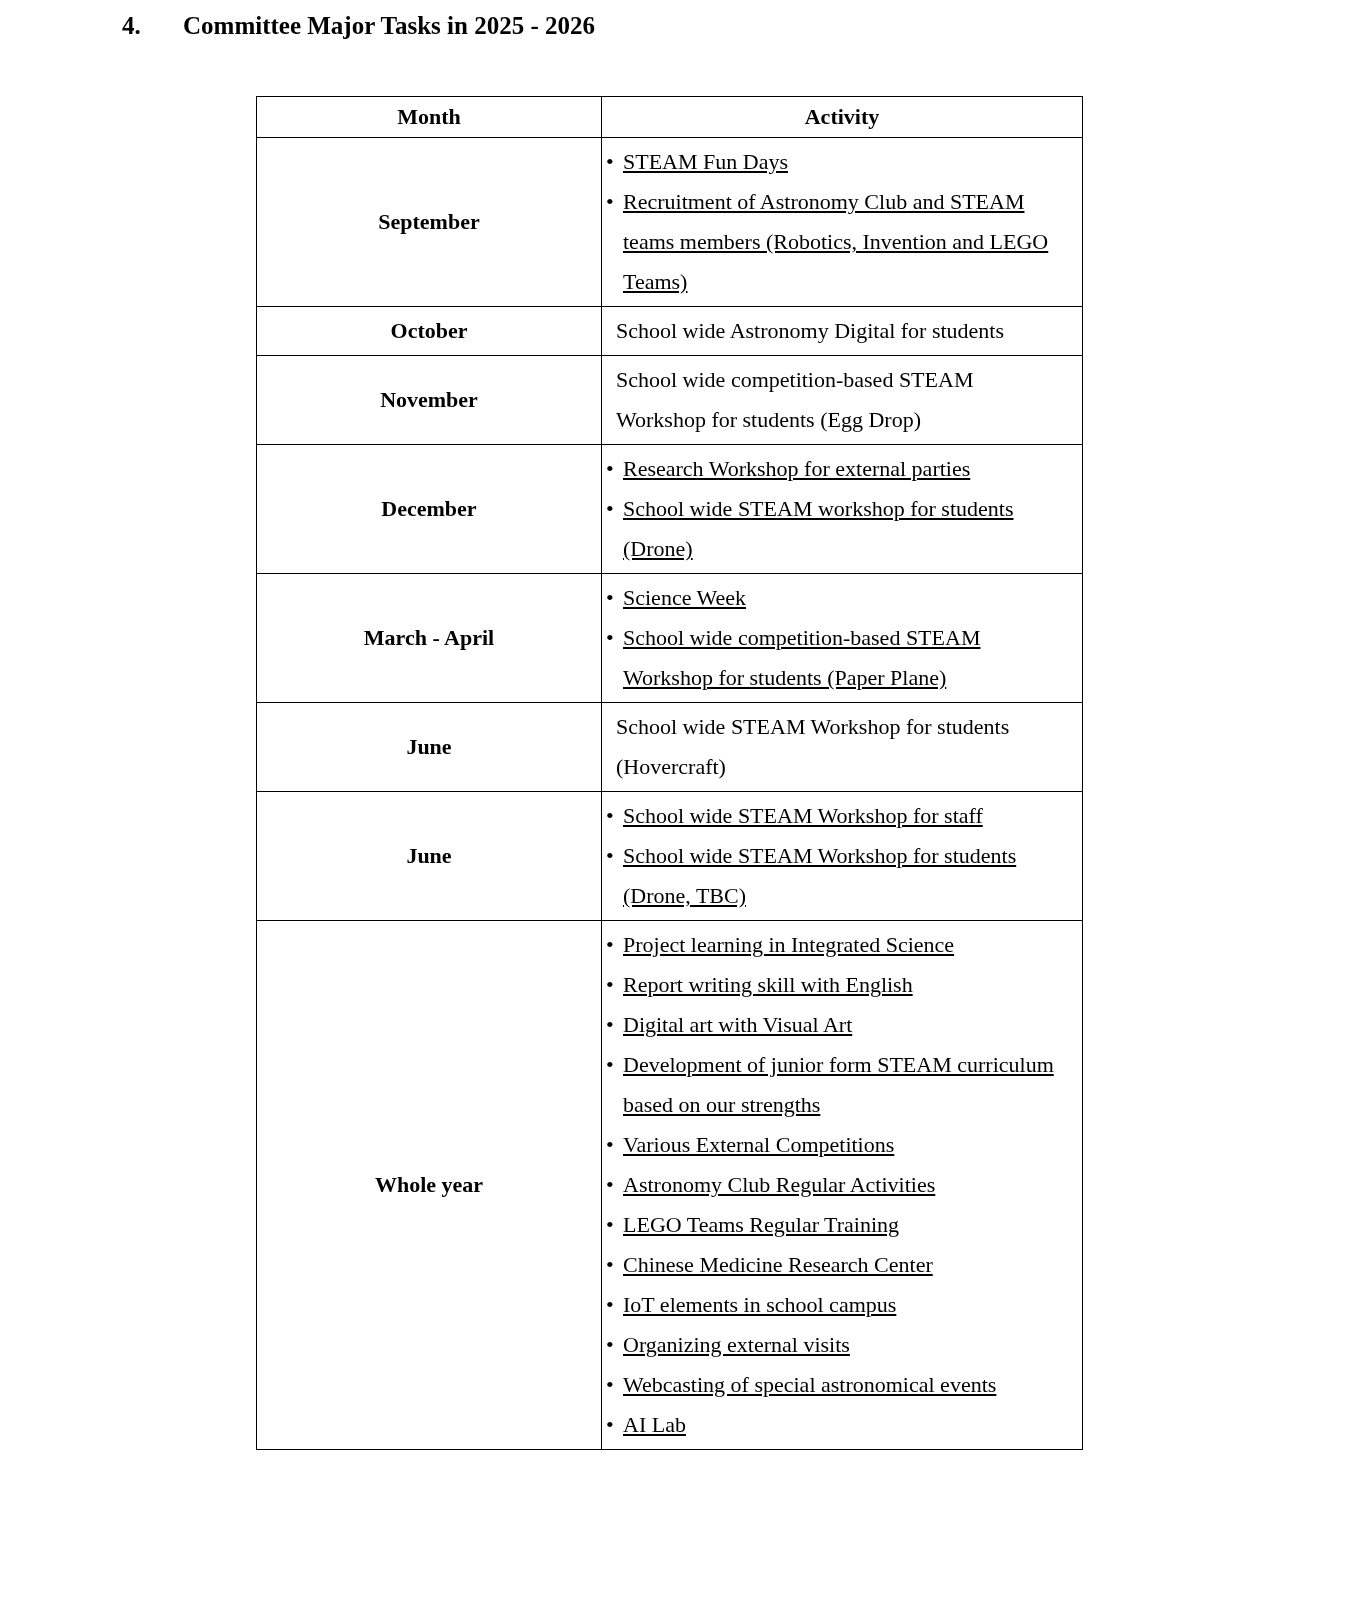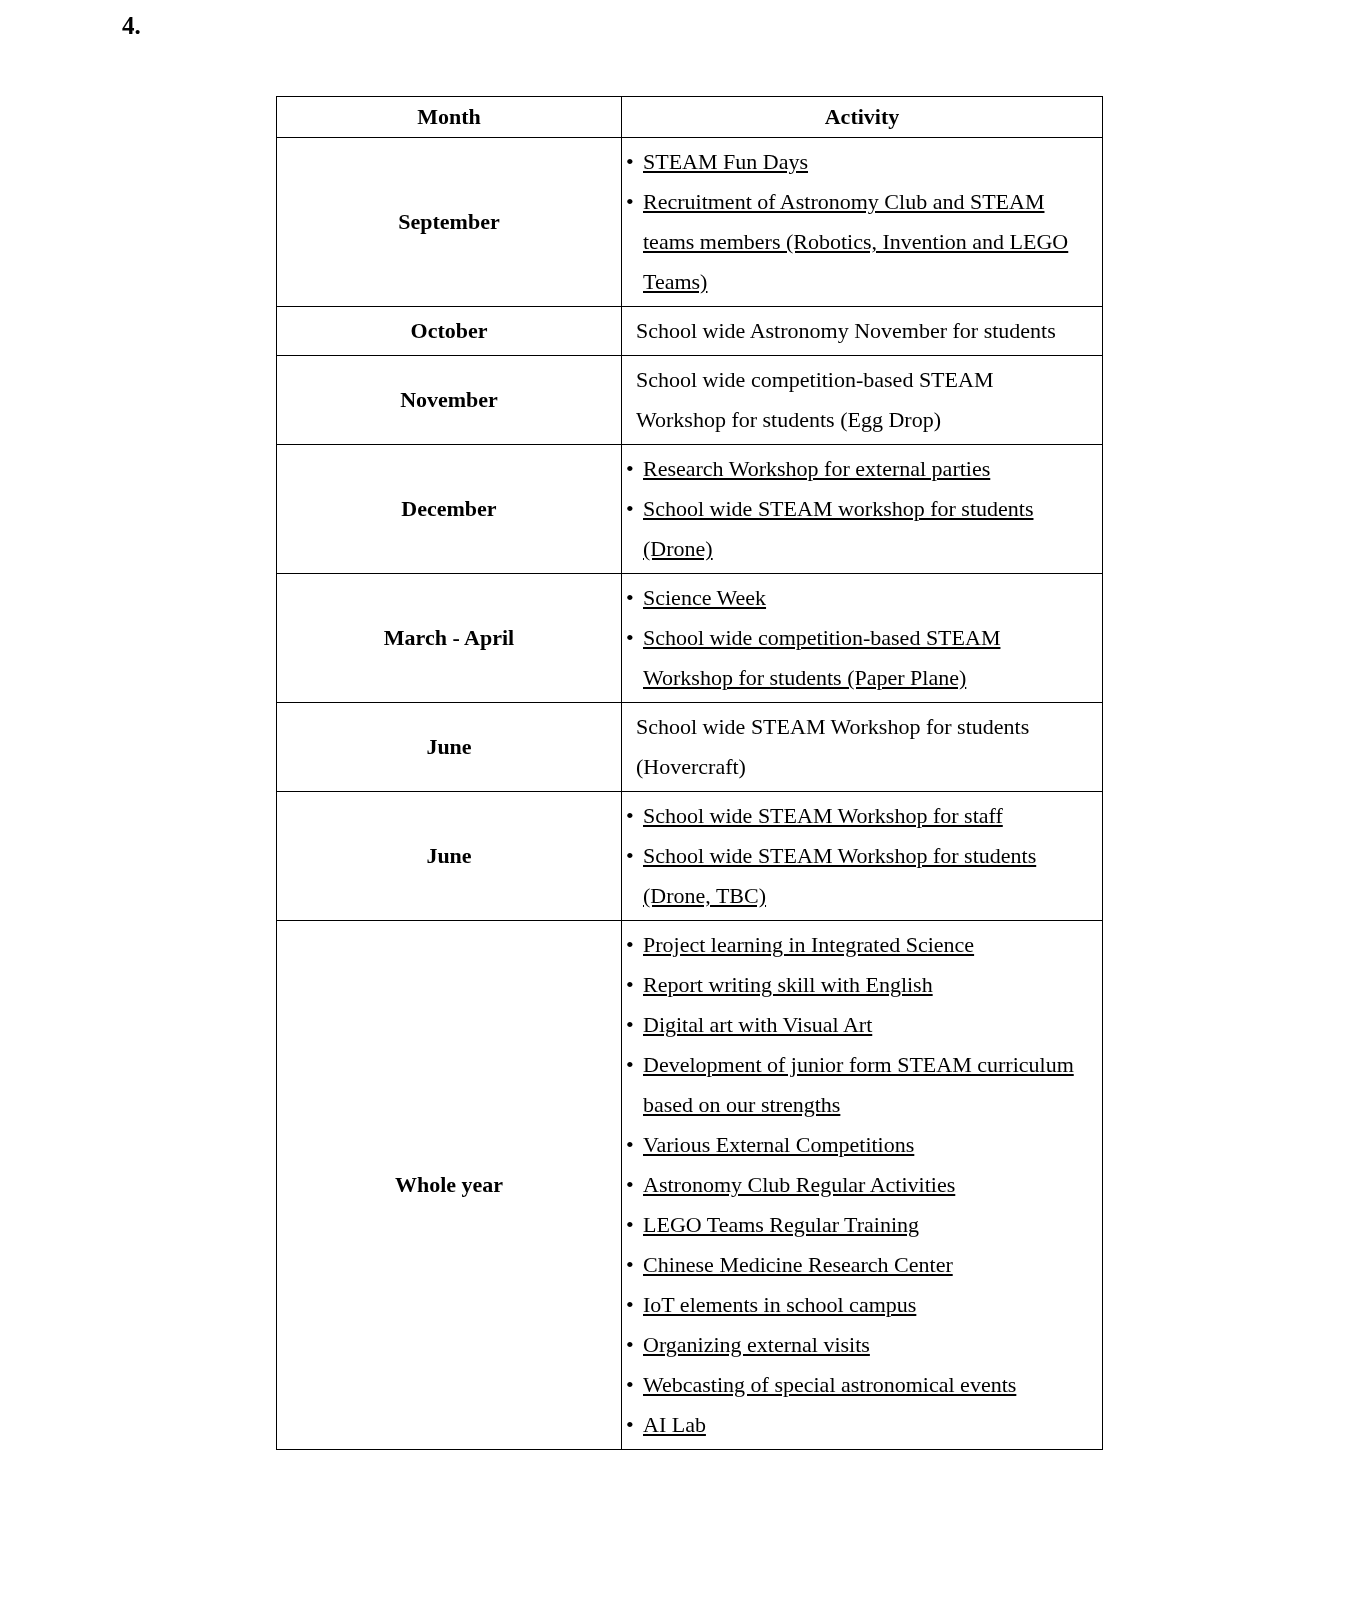--- a/index.html
+++ b/index.html
@@ -25,21 +25,21 @@
     line-height: 30px;
     white-space: nowrap;
   }
   .heading-num {
     display: inline-block;
     width: 61px;
     flex: 0 0 61px;
   }
   table.tasks-table {
     position: absolute;
-    left: 276px;
+    left: 256px;
     top: 96px;
     width: 826px;
     border-collapse: collapse;
     table-layout: fixed;
     font-size: 22px;
   }
   col.col-month   { width: 345px; }
   col.col-activity{ width: 481px; }
   .tasks-table th,
   .tasks-table td {
@@ -79,20 +79,21 @@
   .item-text {
     flex: 1;
     text-decoration: underline;
   }
 </style>
 </head>
 <body>
 
 <div class="heading">
   <span class="heading-num">4.</span>
+  <span class="heading-text">Committee Major Tasks in 2025 - 2026</span>
 </div>
 
 <table class="tasks-table">
   <colgroup>
     <col class="col-month">
     <col class="col-activity">
   </colgroup>
   <thead>
     <tr>
       <th>Month</th>
@@ -109,21 +110,21 @@
           </div>
           <div class="activity-item bulleted">
             <span class="bullet">•</span>
             <span class="item-text">Recruitment of Astronomy Club and STEAM teams members (Robotics, Invention and LEGO Teams)</span>
           </div>
         </td>
       </tr>
       <tr>
         <td class="month-cell">October</td>
         <td class="activity-cell">
-          <div class="activity-item">School wide Astronomy November for students</div>
+          <div class="activity-item">School wide Astronomy Digital for students</div>
         </td>
       </tr>
       <tr>
         <td class="month-cell">November</td>
         <td class="activity-cell">
           <div class="activity-item">School wide competition-based STEAM Workshop for students (Egg Drop)</div>
         </td>
       </tr>
       <tr>
         <td class="month-cell">December</td>

